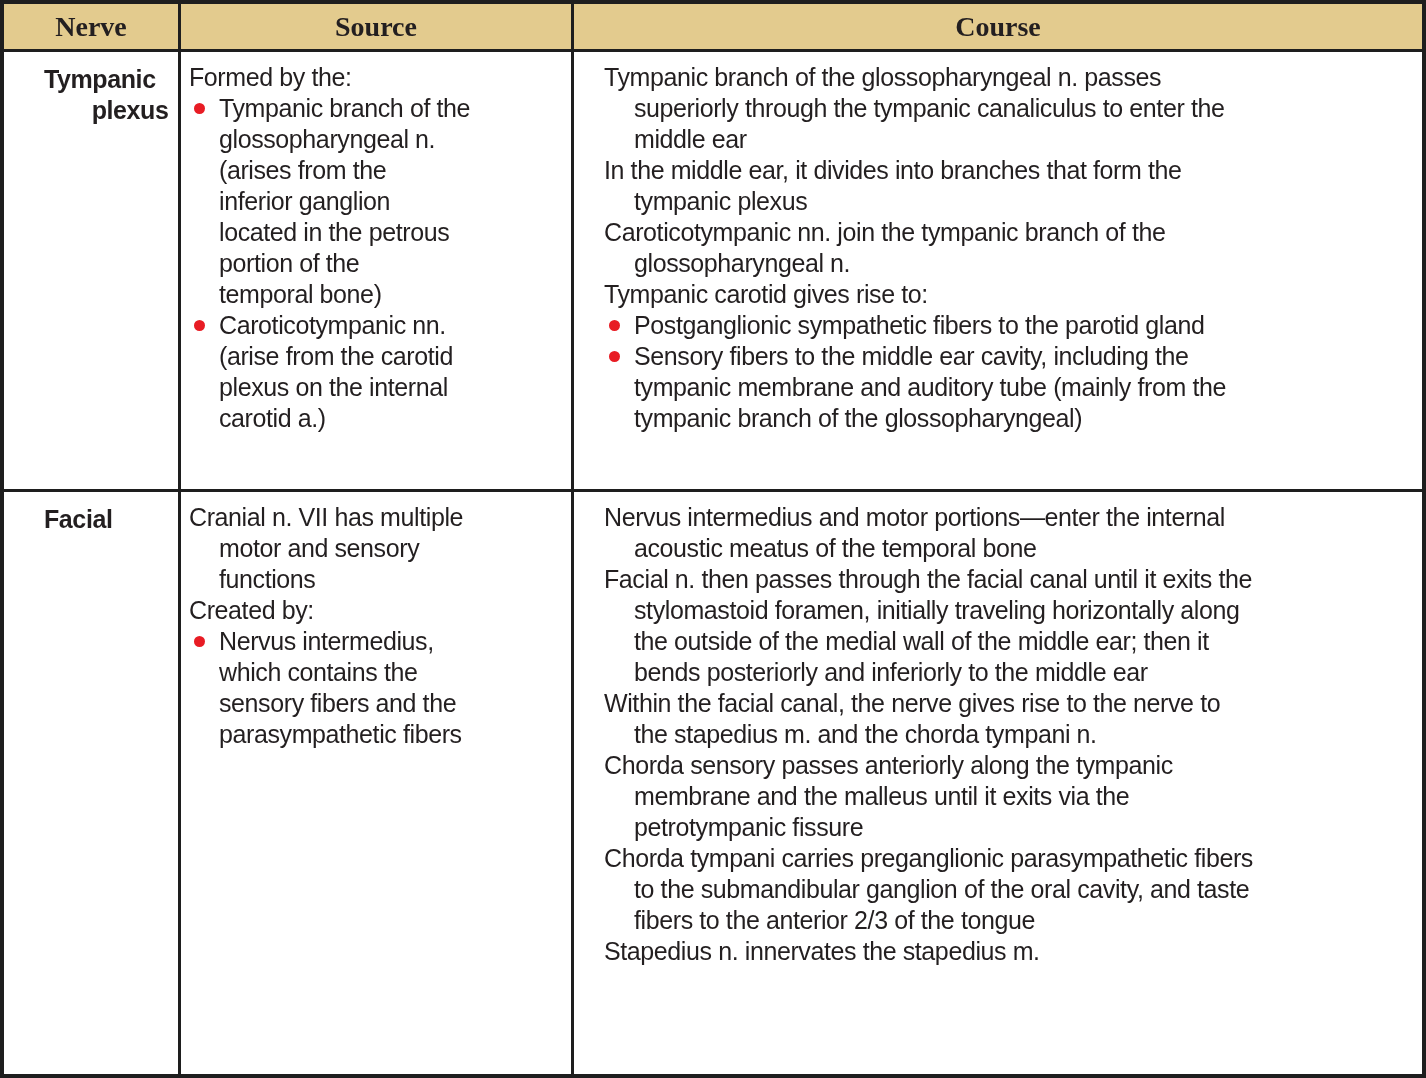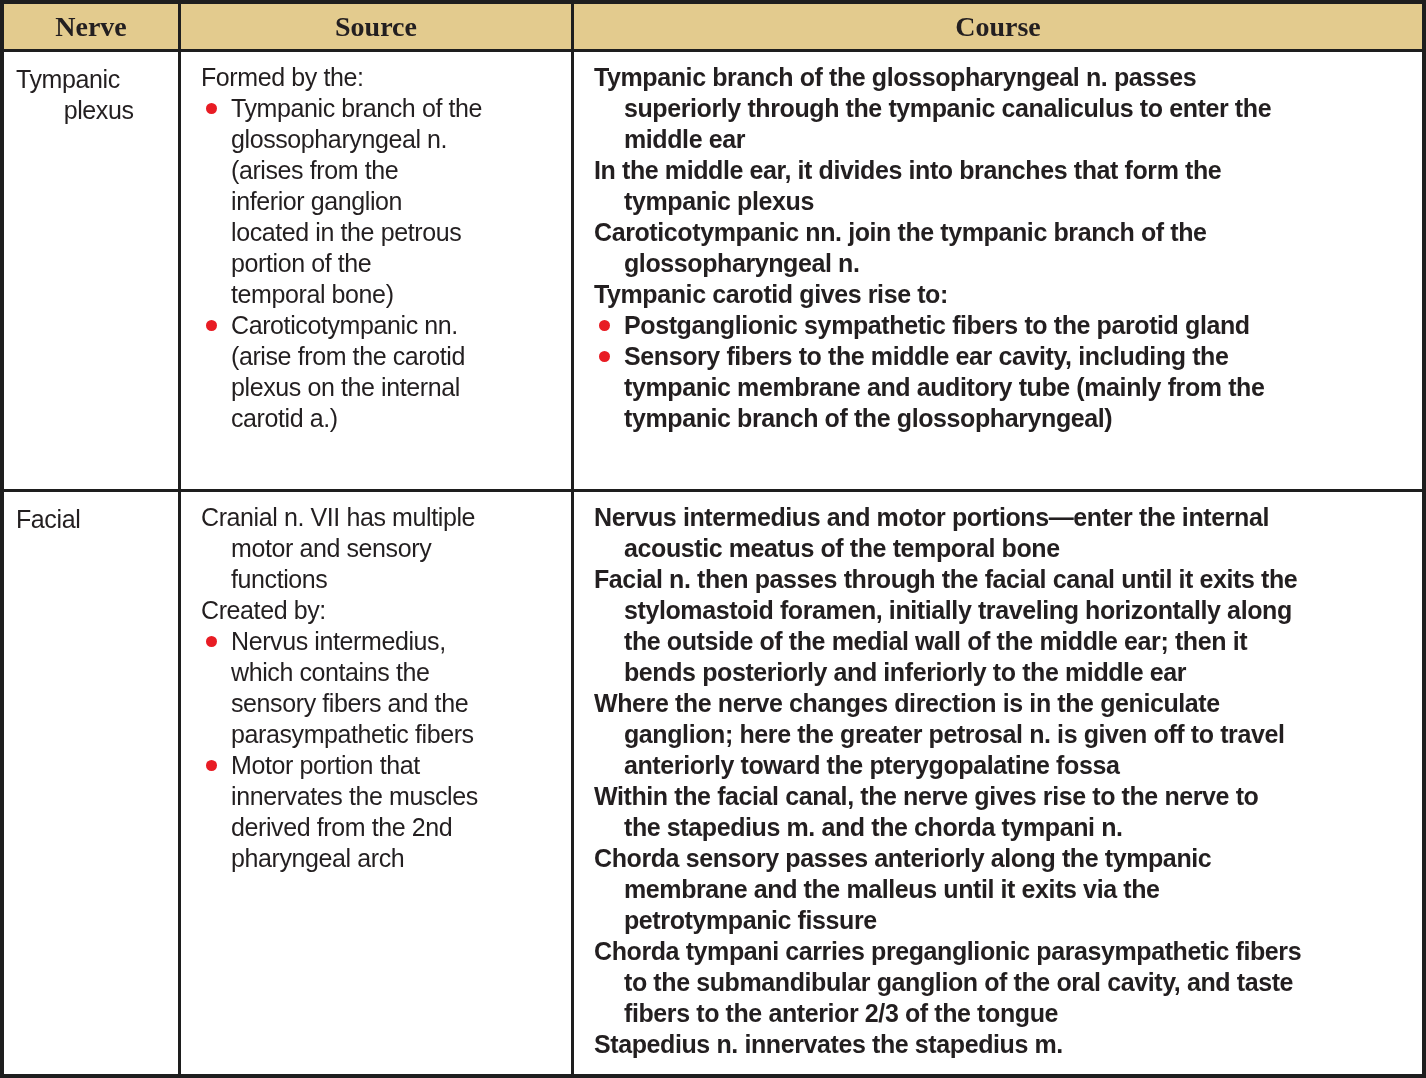--- a/index.html
+++ b/index.html
@@ -25,23 +25,23 @@
   .cell{background:var(--cell-bg);overflow:hidden;}
   .hcell{
     background:var(--header-bg);
     display:flex;align-items:center;justify-content:center;
     font-family:"Liberation Serif","DejaVu Serif",serif;
     font-weight:bold;font-size:28px;
   }
   .body-cell{
     font-size:25px;line-height:31px;letter-spacing:-0.4px;
   }
-  .nerve-cell{padding:12px 6px 12px 12px;}
-  .source-cell{padding:10px 22px 10px 20px;}
-  .course-cell{padding:10px 20px 10px 20px;font-weight:bold;}
+  .nerve-cell{padding:12px 6px 12px 40px;font-weight:bold;}
+  .source-cell{padding:10px 22px 10px 8px;}
+  .course-cell{padding:10px 20px 10px 30px;}
   .para{
     padding-left:30px;text-indent:-30px;
     white-space:pre-wrap;
   }
   .para.bullet{text-indent:0;position:relative;}
   .para.bullet .dot{
     position:absolute;left:5px;top:10px;
     width:11px;height:11px;border-radius:50%;
     background:var(--bullet-red);
     display:inline-block;
@@ -93,35 +93,28 @@
     </div>
     <div class="cell body-cell source-cell">
       <div class="para">Cranial n. VII has multiple
 motor and sensory
 functions</div>
       <div class="para">Created by:</div>
       <div class="para bullet"><span class="dot"></span>Nervus intermedius,
 which contains the
 sensory fibers and the
 parasympathetic fibers</div>
-      <div class="para bullet"><span class="dot"></span>Motor portion that
-innervates the muscles
-derived from the 2nd
-pharyngeal arch</div>
     </div>
     <div class="cell body-cell course-cell">
       <div class="para">Nervus intermedius and motor portions—enter the internal
 acoustic meatus of the temporal bone</div>
       <div class="para">Facial n. then passes through the facial canal until it exits the
 stylomastoid foramen, initially traveling horizontally along
 the outside of the medial wall of the middle ear; then it
 bends posteriorly and inferiorly to the middle ear</div>
-      <div class="para">Where the nerve changes direction is in the geniculate
-ganglion; here the greater petrosal n. is given off to travel
-anteriorly toward the pterygopalatine fossa</div>
       <div class="para">Within the facial canal, the nerve gives rise to the nerve to
 the stapedius m. and the chorda tympani n.</div>
       <div class="para">Chorda sensory passes anteriorly along the tympanic
 membrane and the malleus until it exits via the
 petrotympanic fissure</div>
       <div class="para">Chorda tympani carries preganglionic parasympathetic fibers
 to the submandibular ganglion of the oral cavity, and taste
 fibers to the anterior 2/3 of the tongue</div>
       <div class="para">Stapedius n. innervates the stapedius m.</div>
     </div>

